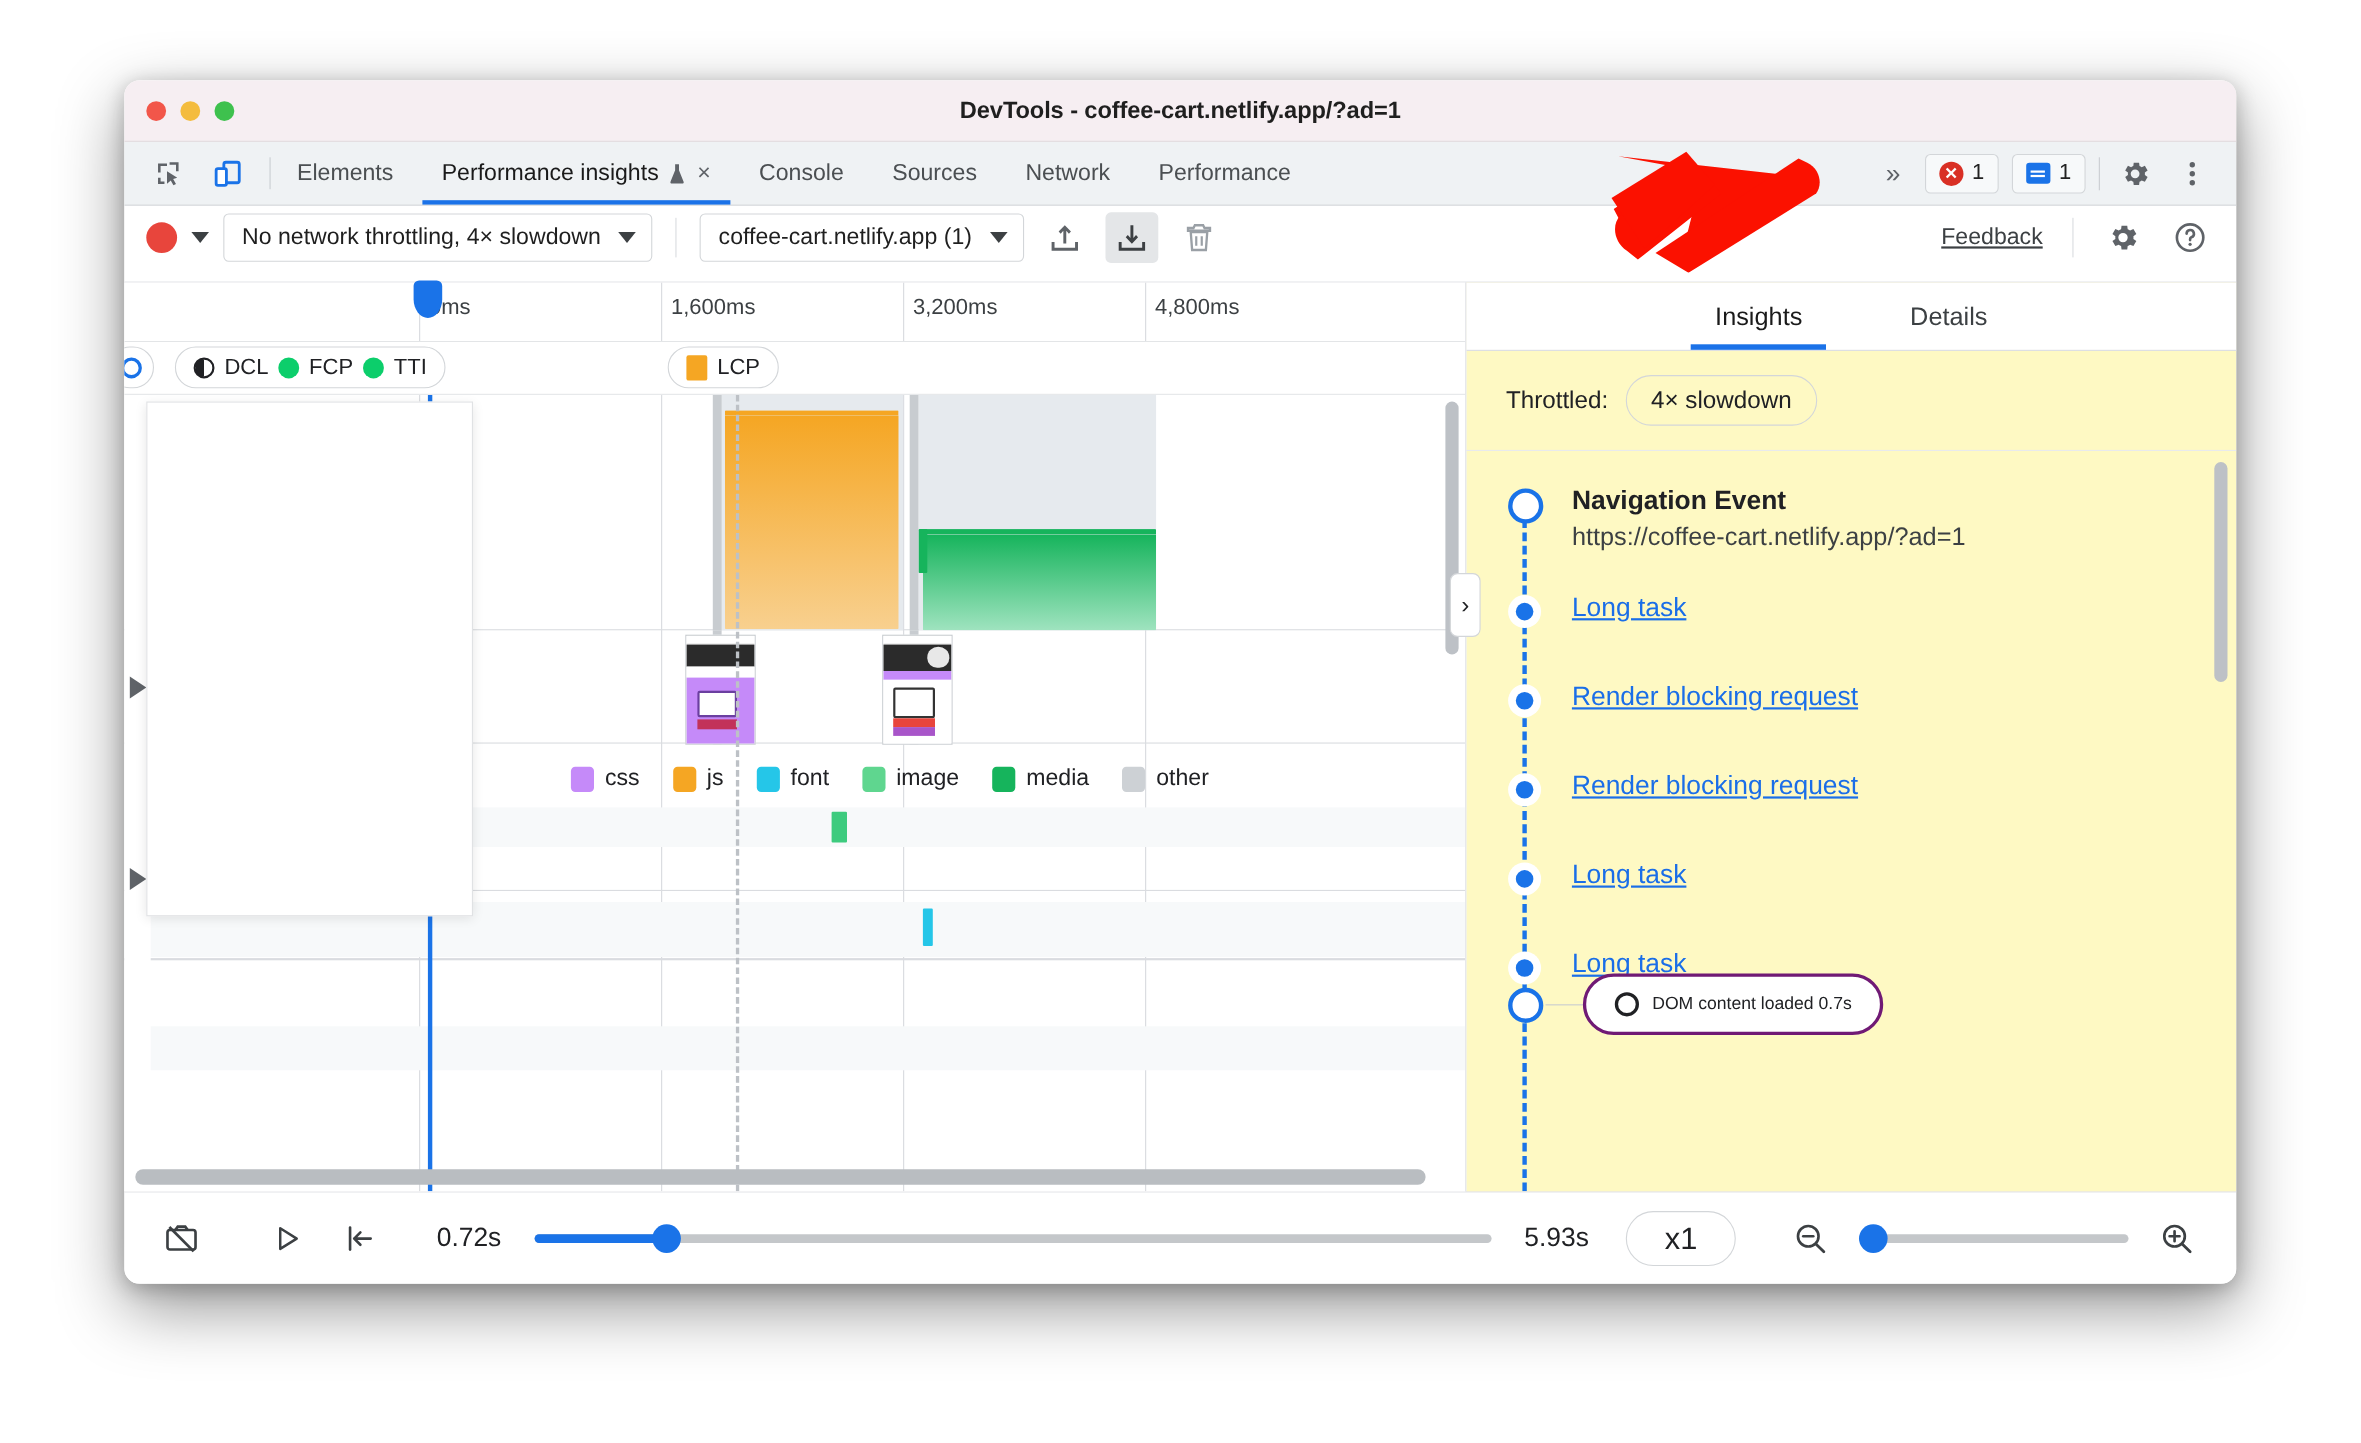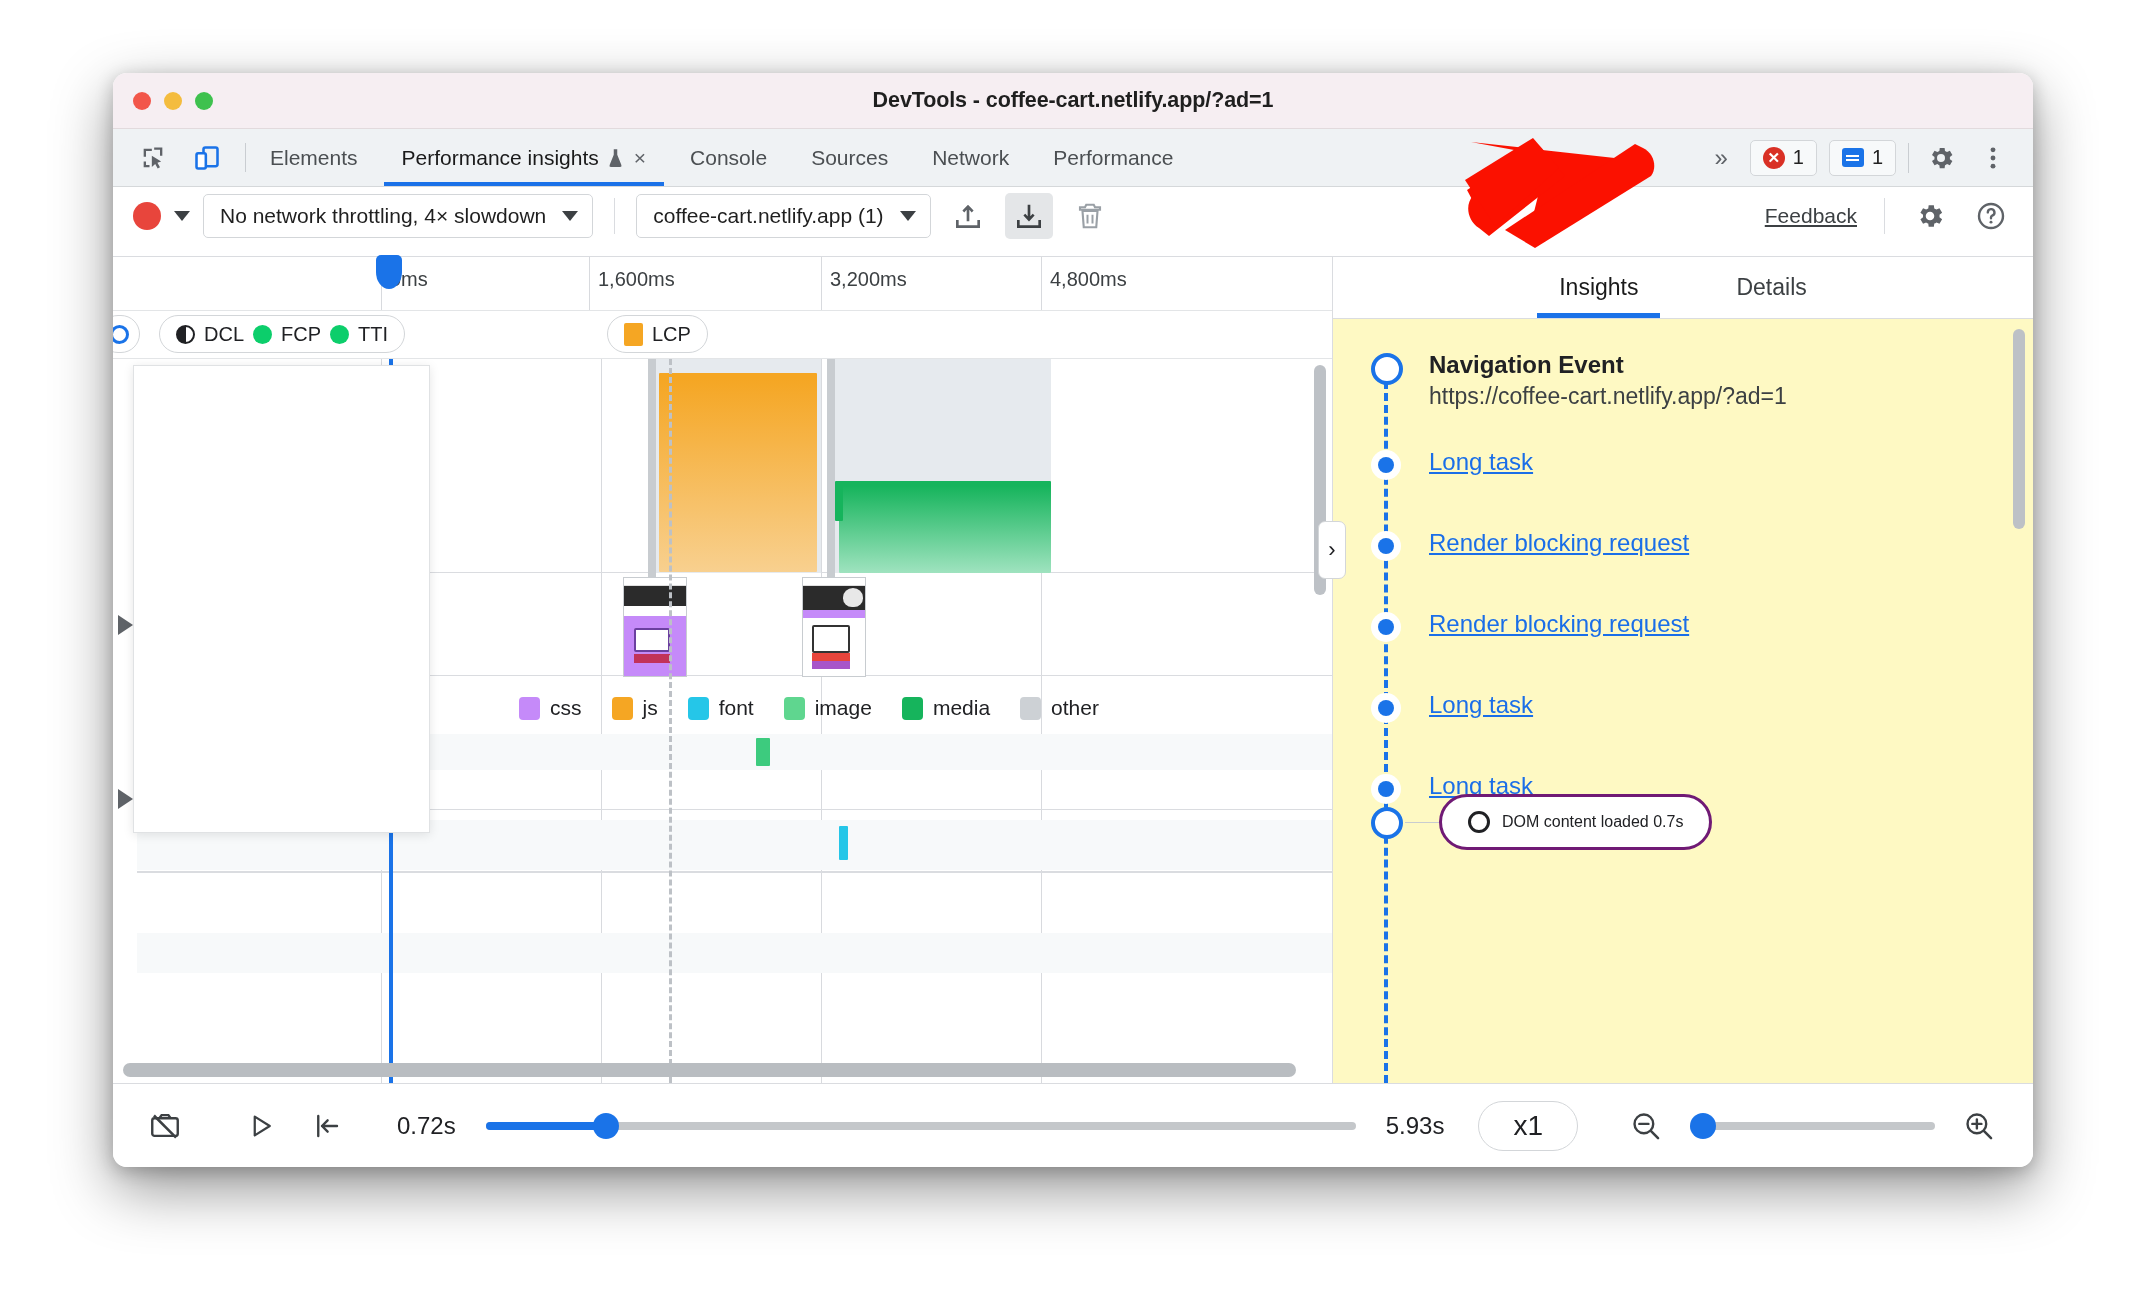--- a/index.html
+++ b/index.html
@@ -484,21 +484,21 @@
     </div>
 
     <div class="body">
 
       <div class="tl-pane">
 
         <div class="ruler">
           <div class="rtick" style="left:268px;">
             <span>0ms</span>
           </div>
-          <div class="rtick" style="left:476px;">
+          <div class="rtick" style="left:488px;">
             <span>1,600ms</span>
           </div>
           <div class="rtick" style="left:708px;">
             <span>3,200ms</span>
           </div>
           <div class="rtick" style="left:928px;">
             <span>4,800ms</span>
           </div>
         </div>
 
@@ -629,20 +629,24 @@
       <div class="side">
         <div class="side-tabs">
           <div class="side-tab active">
             <span>Insights</span>
           </div>
           <div class="side-tab">
             <span>Details</span>
           </div>
         </div>
 
+        <div class="throttled">
+          <span class="lbl">Throttled:</span>
+          <span class="pill">4× slowdown</span>
+        </div>
 
         <div class="insight-list">
           <div class="tl-spine"></div>
 
           <div class="ins-item" style="margin-bottom:38px;">
             <span class="node hollow"></span>
             <span>
               <div class="ins-title">Navigation Event</div>
               <div class="ins-sub">https://coffee-cart.netlify.app/?ad=1</div>
             </span>

